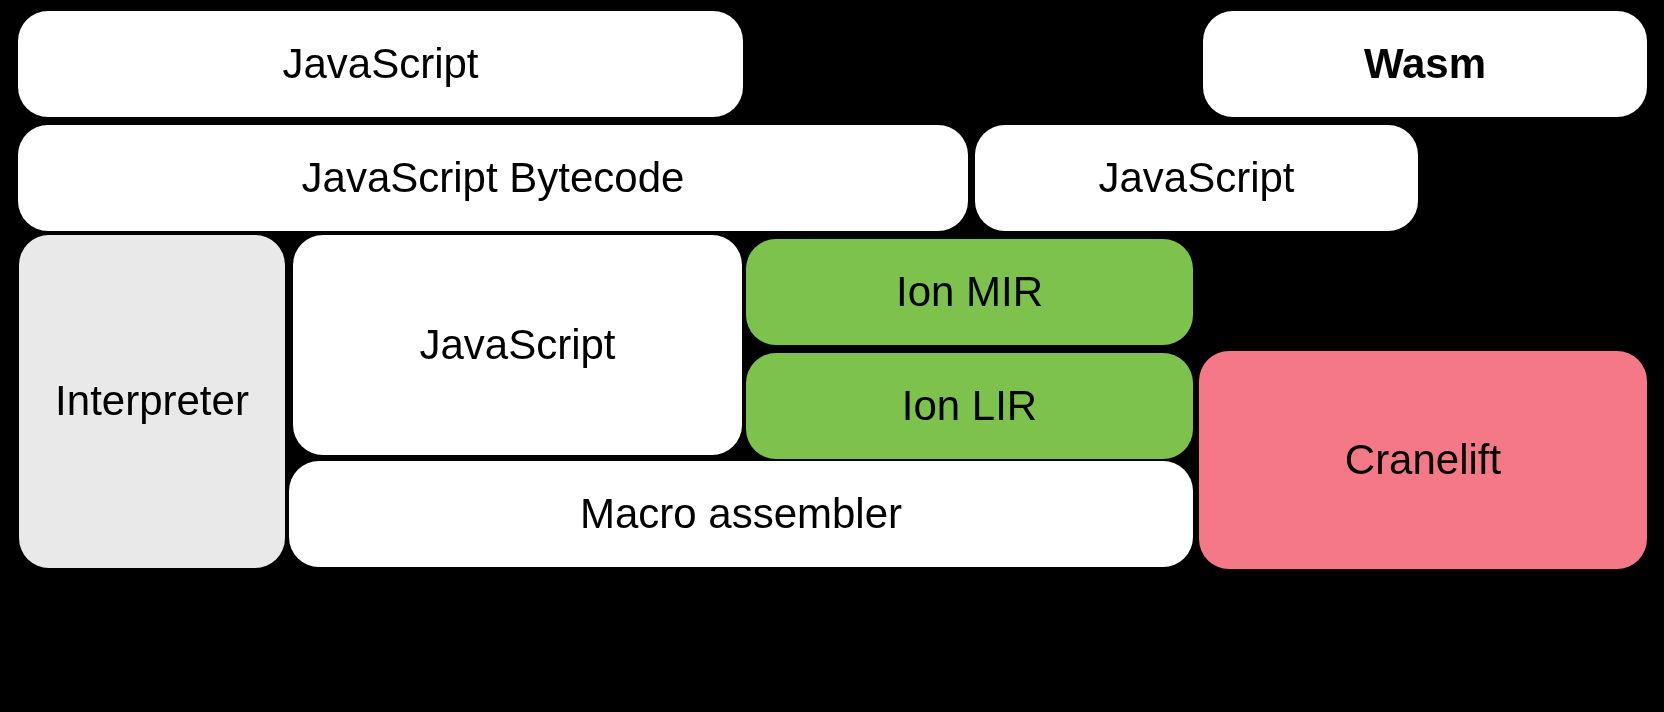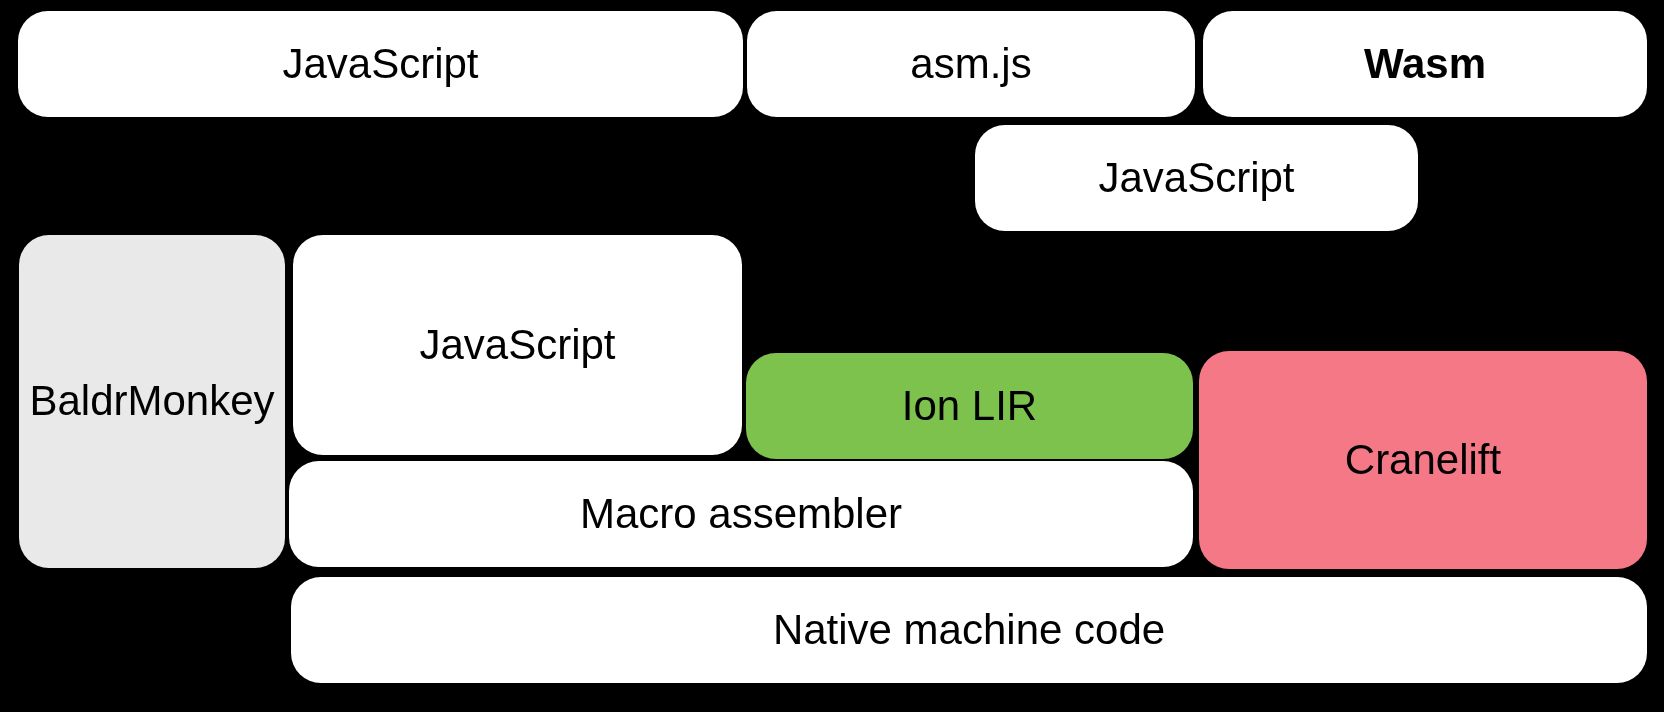--- a/index.html
+++ b/index.html
@@ -42,51 +42,51 @@
 </style>
 </head>
 <body>
 
 <div class="canvas" style="background: rgb(0, 0, 0);">
 
   <div class="node pos-javascript" style="background: rgb(255, 255, 255);">
     <span>JavaScript</span>
   </div>
 
-  <div class="node pos-asmjs" style="background: rgb(255, 255, 255);">
-    <span>asm.js</span>
-  </div>
 
   <div class="node pos-wasm" style="background: rgb(255, 255, 255);">
     <span>Wasm</span>
   </div>
 
+  <div class="node pos-bytecode" style="background: rgb(255, 255, 255);">
+    <span>JavaScript Bytecode</span>
+  </div>
 
   <div class="node pos-baldrmonkey" style="background: rgb(255, 255, 255);">
     <span>JavaScript</span>
   </div>
 
   <div class="node pos-interpreter" style="background: rgb(233, 233, 233);">
-    <span>BaldrMonkey</span>
+    <span>Interpreter</span>
   </div>
 
   <div class="node pos-baseline" style="background: rgb(255, 255, 255);">
     <span>JavaScript</span>
   </div>
 
+  <div class="node pos-ionmir" style="background: rgb(124, 194, 77);">
+    <span>Ion MIR</span>
+  </div>
 
   <div class="node pos-cranelift" style="background: rgb(245, 120, 134);">
     <span>Cranelift</span>
   </div>
 
   <div class="node pos-ionlir" style="background: rgb(124, 194, 77);">
     <span>Ion LIR</span>
   </div>
 
   <div class="node pos-macro" style="background: rgb(255, 255, 255);">
     <span>Macro assembler</span>
   </div>
 
-  <div class="node pos-native" style="background: rgb(255, 255, 255);">
-    <span>Native machine code</span>
-  </div>
 
 </div>
 
 </body></html>

